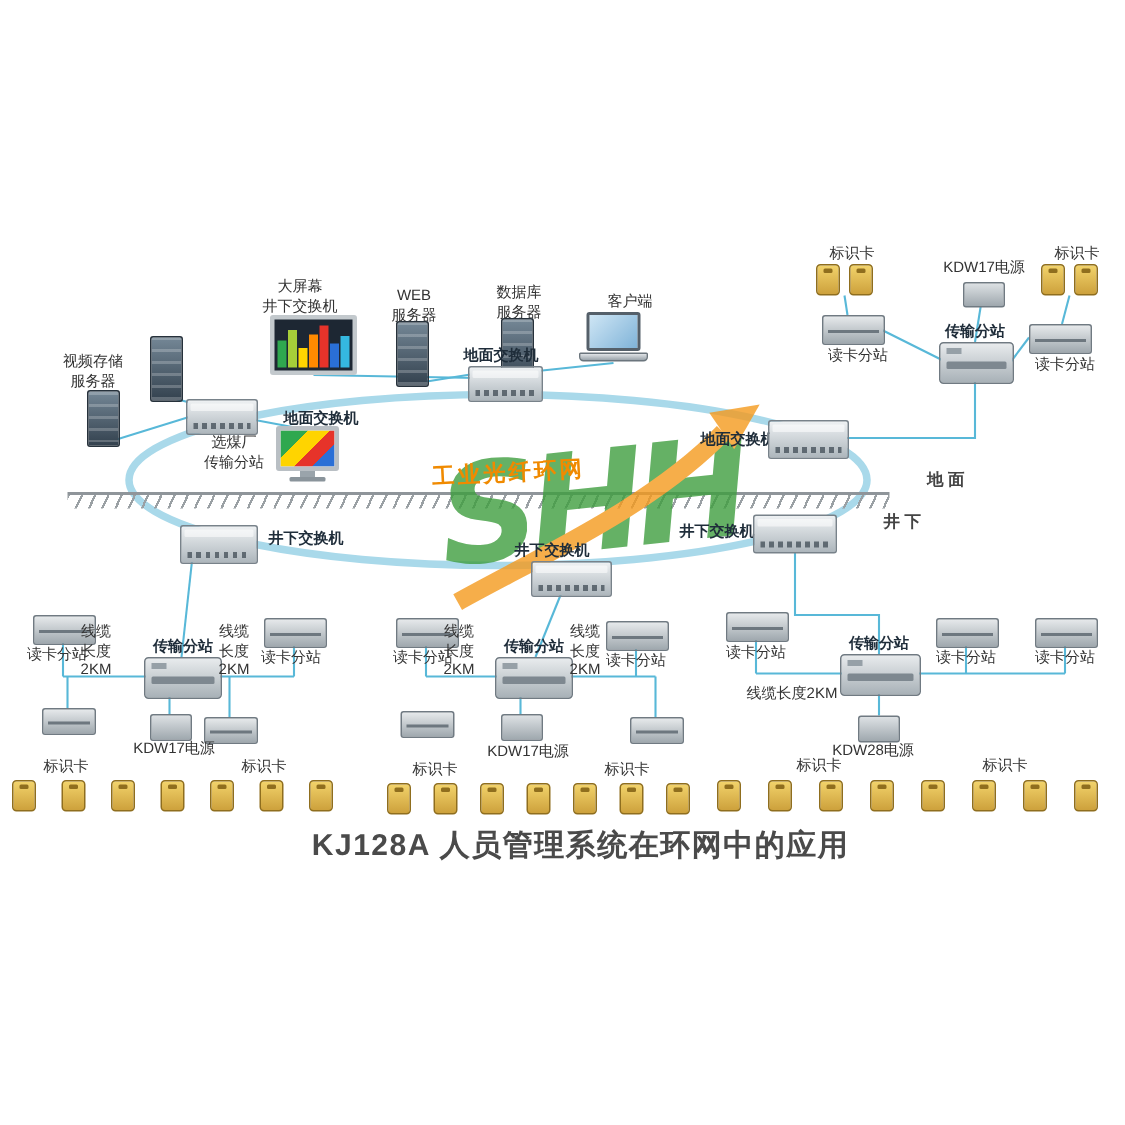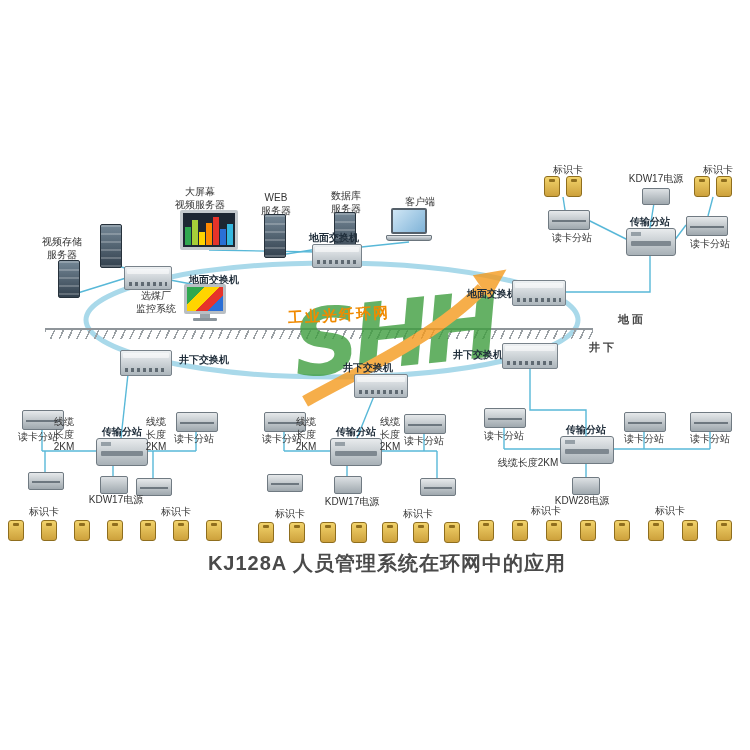--- a/index.html
+++ b/index.html
@@ -118,21 +118,21 @@
   <div class="zone" style="left:618px;top:312px;">地 面</div>
   <div class="zone" style="left:589px;top:340px;text-align:center;">井 下</div>
 
   <div class="tower" style="left:100px;top:224px;width:20px;height:42px;"></div>
 
   <div class="lbl" style="left:30px;top:236px;width:64px;text-align:center;">视频存储
 服务器</div>
   <div class="tower" style="left:58px;top:260px;width:20px;height:36px;"></div>
 
   <div class="lbl" style="left:168px;top:186px;width:64px;">大屏幕
-视频服务器</div>
+井下交换机</div>
   <div class="screen-icon" style="left:180px;top:210px;width:58px;height:40px;">
     <i style="height:60%;background:#2fa84f;"></i>
     <i style="height:85%;background:#a6ce39;"></i>
     <i style="height:45%;background:#ffd400;"></i>
     <i style="height:75%;background:#ff8a00;"></i>
     <i style="height:95%;background:#e6332a;"></i>
     <i style="height:55%;background:#2a6fd6;"></i>
     <i style="height:70%;background:#35b8e0;"></i>
   </div>
 
@@ -150,21 +150,21 @@
     <div class="base"></div>
   </div>
 
   <div class="lbl bold" style="left:302px;top:232px;width:64px;">地面交换机</div>
   <div class="switch-box" style="left:312px;top:244px;width:48px;height:22px;"></div>
 
   <div class="switch-box" style="left:124px;top:266px;width:46px;height:22px;"></div>
   <div class="lbl bold" style="left:182px;top:274px;width:64px;">地面交换机</div>
 
   <div class="lbl" style="left:128px;top:290px;width:56px;">选煤厂
-监控系统</div>
+传输分站</div>
   <div class="monitor-icon" style="left:184px;top:284px;">
     <div class="scr"></div>
     <div class="stand"></div>
     <div class="foot"></div>
   </div>
 
   <div class="lbl bold" style="left:460px;top:288px;width:64px;">地面交换机</div>
   <div class="switch-box" style="left:512px;top:280px;width:52px;height:24px;"></div>
 
   <div class="lbl" style="left:544px;top:164px;width:48px;">标识卡</div>

